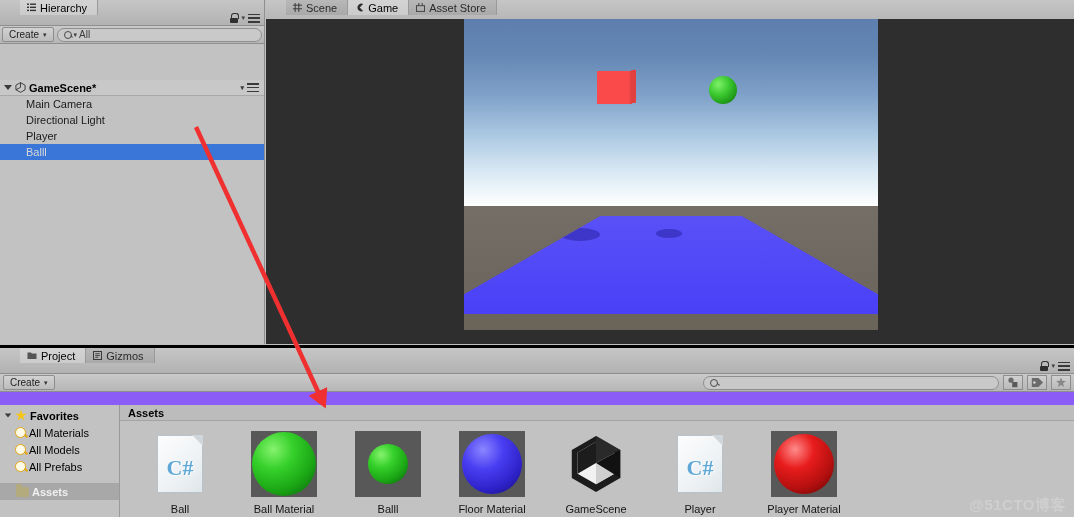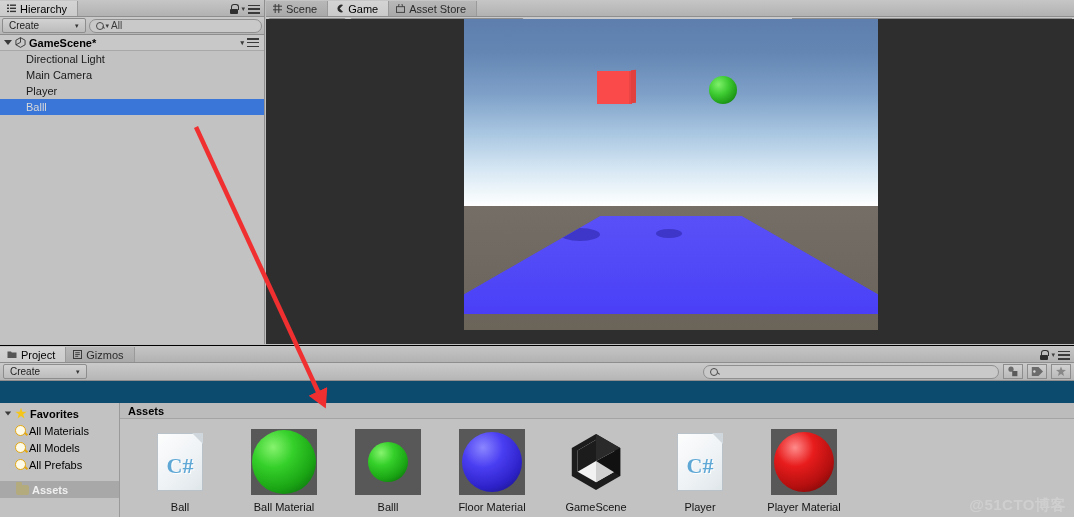--- a/index.html
+++ b/index.html
@@ -13,26 +13,26 @@
     background: #c2c2c2;
   }
   #app {
     position: relative;
     width: 1074px; height: 517px;
     background: #bfbfbf;
   }
 
   
   .panel-tabbar {
-    height: 17px;
+    height: 26px;
     background: linear-gradient(180deg,#c6c6c6 0%, #b2b2b2 100%);
     border-bottom: 1px solid #8e8e8e;
     display: flex;
-    align-items: flex-end;
     position: relative;
+    padding-left: 20px;
   }
   .tab {
     height: 15px;
     display: flex; align-items: center;
     gap: 4px;
     padding: 0 10px 0 7px;
     font-size: 11px;
     color: #2b2b2b;
     border-right: 1px solid #9a9a9a;
     background: linear-gradient(180deg,#b8b8b8 0%, #a9a9a9 100%);
@@ -56,21 +56,20 @@
     height: 15px;
     display: flex; align-items: center; justify-content: flex-start;
     padding: 0 6px;
     font-size: 10px;
     color: #1d1d1d;
     background: linear-gradient(180deg,#d2d2d2 0%, #bcbcbc 100%);
     border: 1px solid #8d8d8d;
     border-radius: 2px;
     white-space: nowrap;
     cursor: default;
-    gap: 32px;
   }
   .tb-btn .caret { font-size: 7px; margin-left: 4px; color:#333; }
 
   .search-pill {
     flex: 1;
     height: 14px;
     background: #c9c9c9;
     border: 1px solid #8f8f8f;
     border-radius: 7px;
     display: flex; align-items: center;
@@ -124,20 +123,21 @@
   }
   .scene-row {
     height: 16px;
     background: #c8c8c8;
     border-bottom: 1px solid #a8a8a8;
     display: flex; align-items: center;
     padding-left: 4px;
     gap: 3px;
     font-weight: bold;
     font-size: 11px;
+    margin-top: 36px;
   }
   .arrow-down {
     width:0;height:0;
     border-left:4px solid transparent; border-right:4px solid transparent;
     border-top:5px solid #3a3a3a;
     flex:none;
   }
   .unity-mini {
     width: 11px; height: 11px; flex:none;
   }
@@ -243,22 +243,22 @@
   }
   .gball {
     position:absolute; left:245px; top:57px;
     width:28px; height:28px; border-radius:50%;
     background: radial-gradient(circle at 34% 30%, #7ff06a 0%, #3ecb32 38%, #1f9a18 72%, #0d5e0c 100%);
   }
 
   
   #project {
     position:absolute; left:0; top:345px; width:1074px; height:172px;
-    background:#0c4a6e;
-    border-top:1px solid #000000;
+    background:#8b5cf6;
+    border-top:3px solid #000000;
   }
   #project .panel-tabbar .right-ctl {
     position:absolute; right:4px; bottom:2px;
     display:flex; align-items:center; gap:3px;
   }
   .proj-toolbar {
     height: 18px;
     background: linear-gradient(180deg,#cacaca 0%, #b6b6b6 100%);
     border-bottom: 1px solid #8e8e8e;
     display:flex; align-items:center; gap:4px; padding:0 3px;
@@ -426,22 +426,22 @@
         <span class="tiny-caret">▾</span>
         <span class="hamburger">
             <i></i>
             <i></i>
             <i></i>
           </span>
       </span>
     </div>
 
     <div class="h-list">
+      <div class="h-item">Main Camera</div>
       <div class="h-item">Directional Light</div>
-      <div class="h-item">Main Camera</div>
       <div class="h-item">Player</div>
       <div class="h-item selected">Balll</div>
     </div>
   </div>
 
   <div id="gameview">
     <div class="panel-tabbar">
       <div class="tab">
         <span>
           <svg width="9" height="9" viewBox="0 0 9 9">

